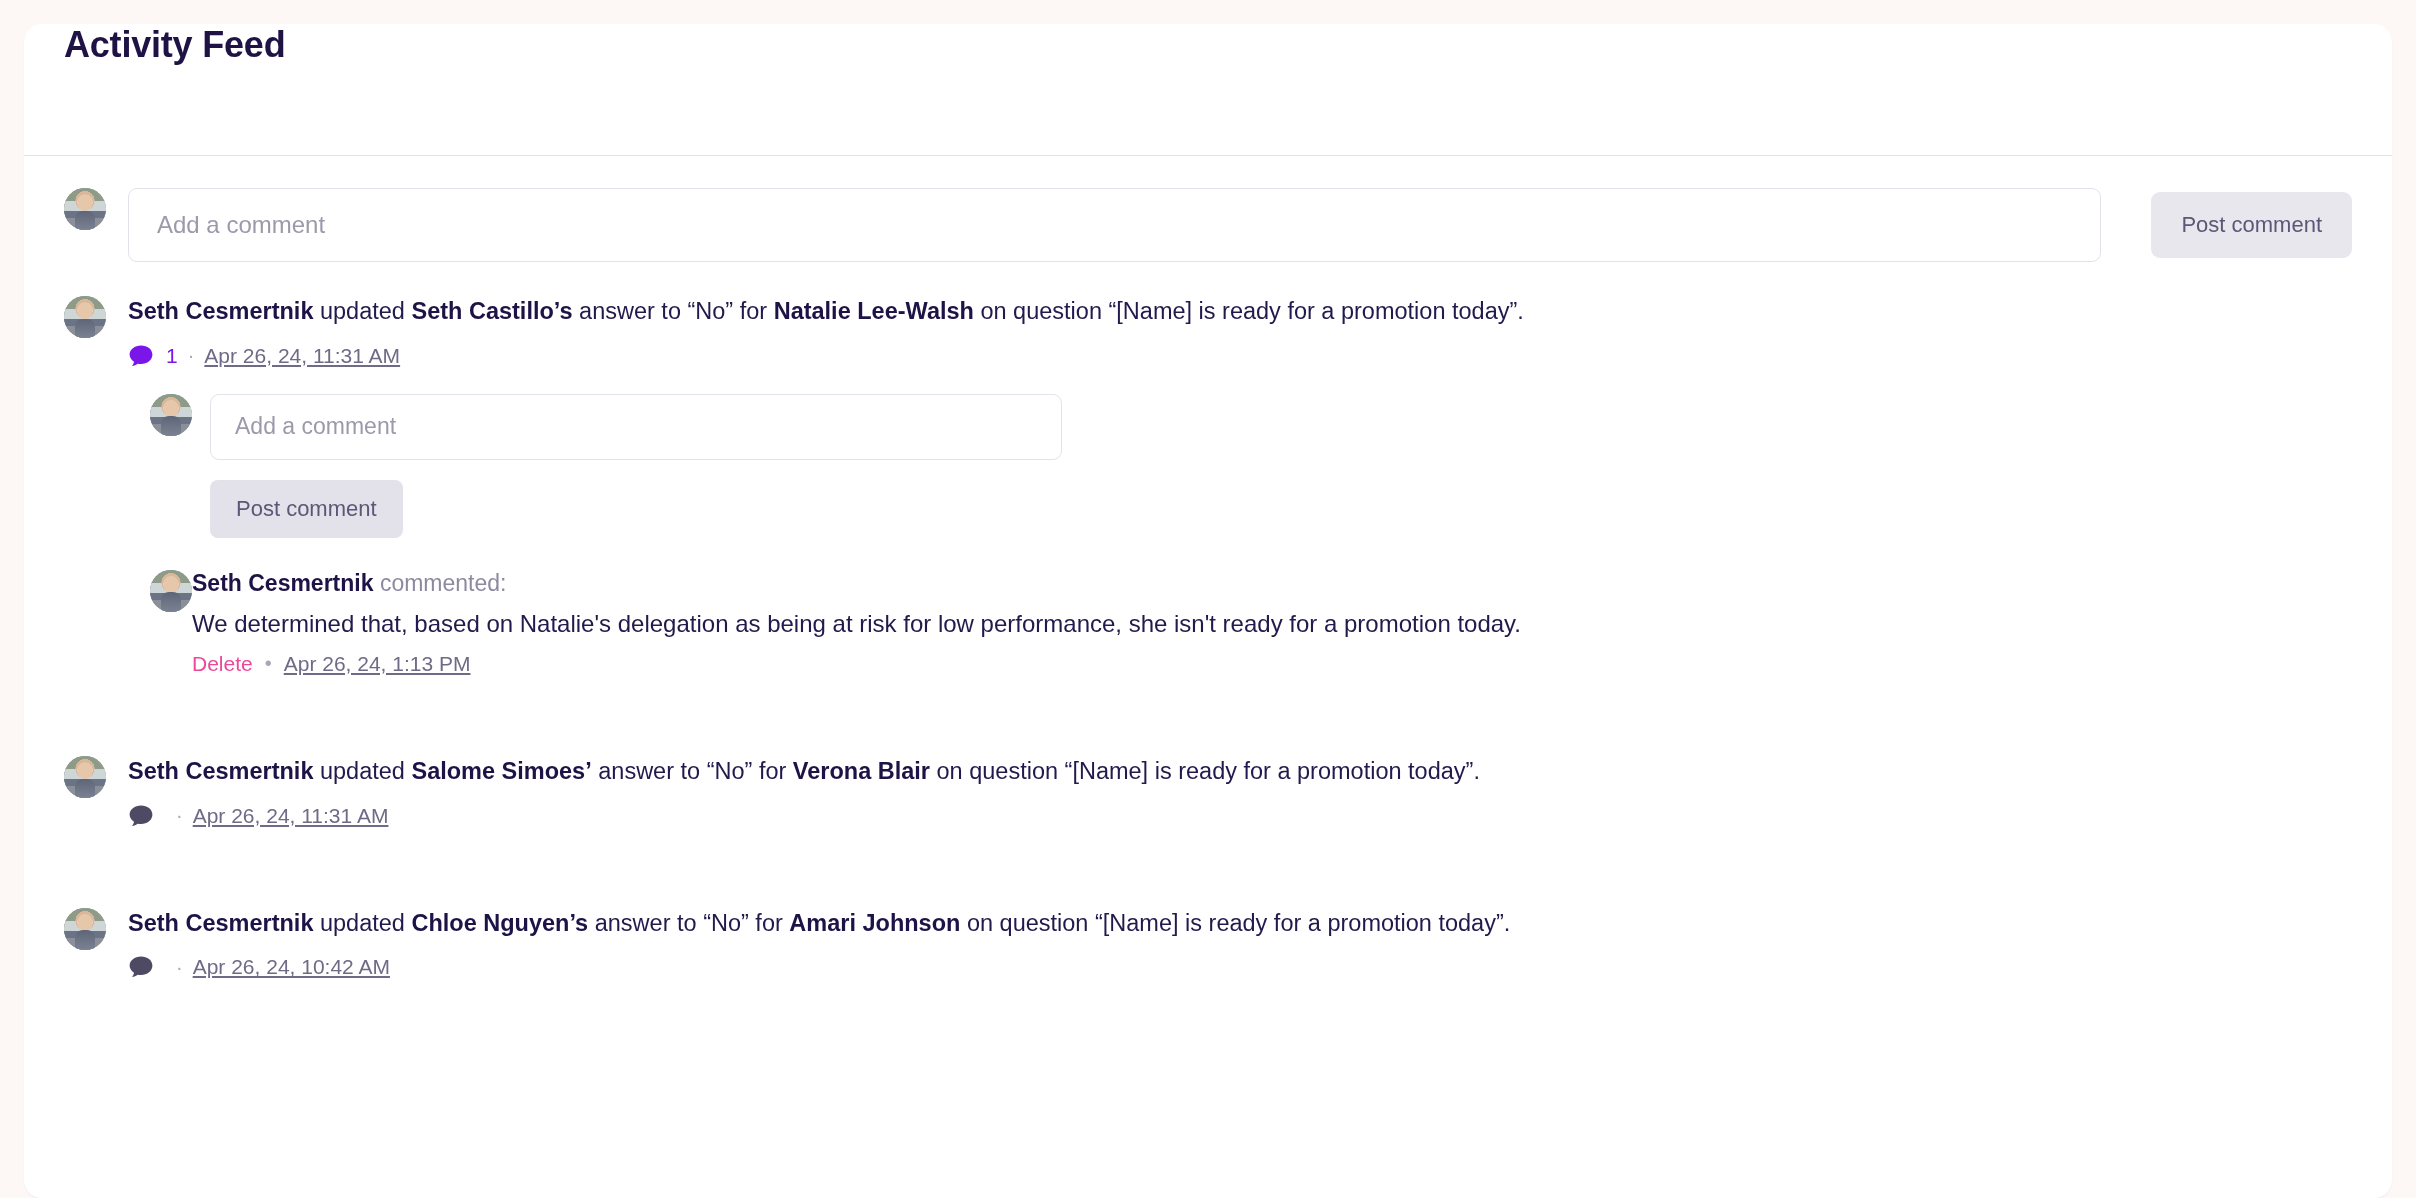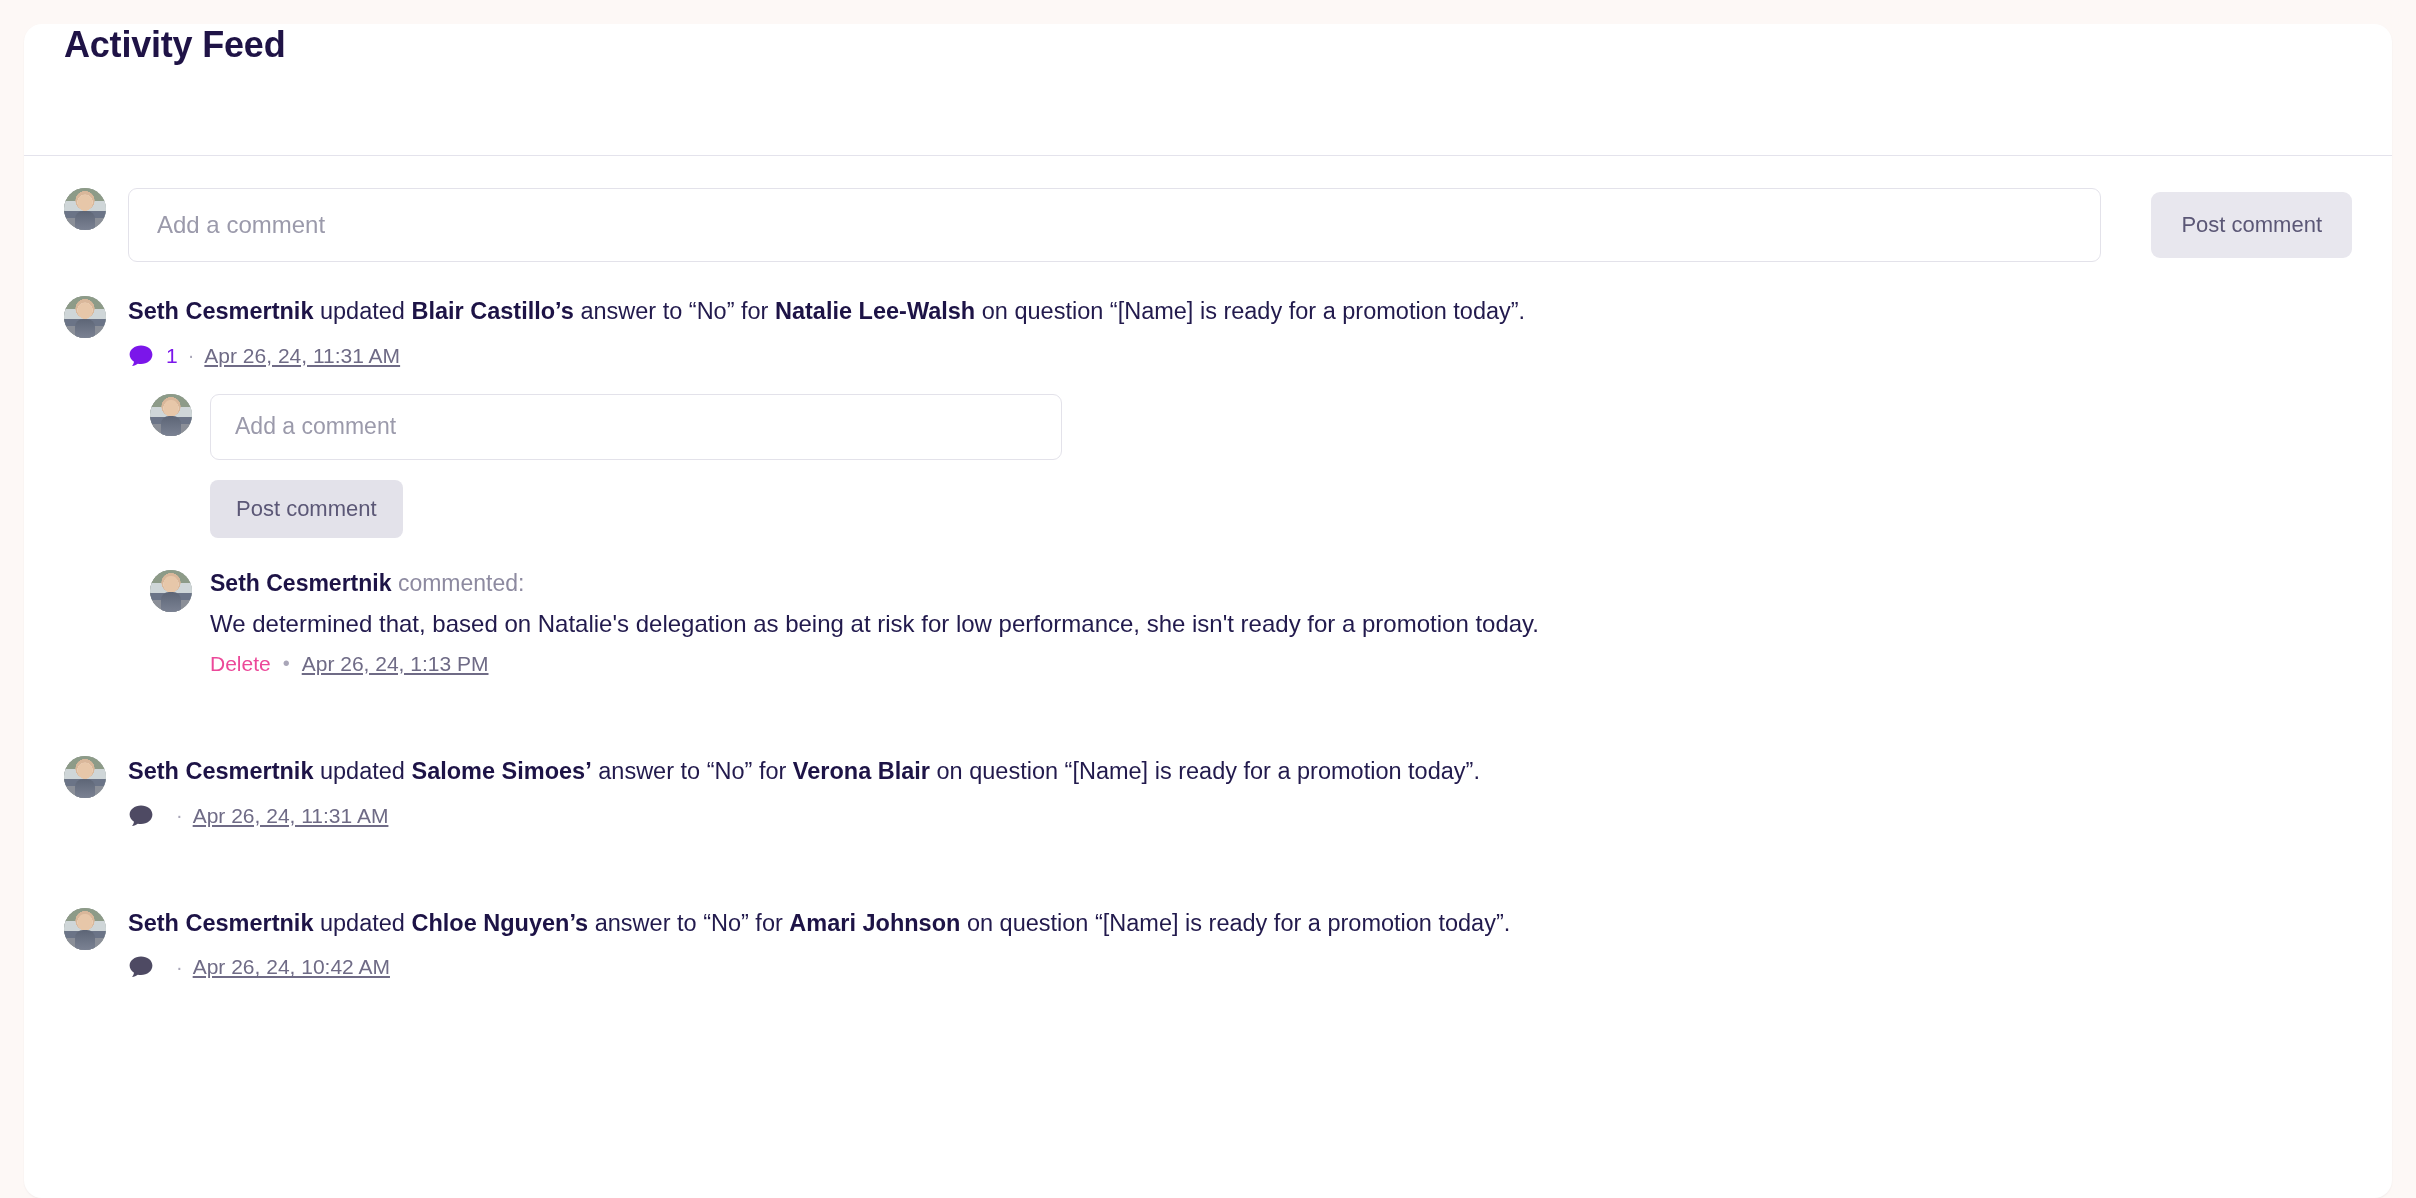--- a/index.html
+++ b/index.html
@@ -184,21 +184,20 @@
     height: 58px;
     padding: 0 26px;
     font-size: 22px;
     font-family: "Liberation Sans", sans-serif;
     cursor: pointer;
   }
 
   .thread-comment {
     display: flex;
     align-items: flex-start;
-    gap: 18px;
     margin-top: 32px;
   }
   .tc-head { font-size: 23px; color: #8d8aa0; }
   .tc-head b { color: #1d1346; font-weight: 700; }
   .tc-body {
     font-size: 24px;
     color: #221a4d;
     margin-top: 11px;
     line-height: 1.3;
   }
@@ -242,21 +241,21 @@
       <div class="activity-list">
 
         <div class="activity">
           <div class="avatar md">
               <span class="ph"></span>
             </div>
           <div class="activity-main">
             <div class="activity-text">
               <b>Seth Cesmertnik</b>
               <span>updated</span>
-              <b>Blair Castillo’s</b>
+              <b>Seth Castillo’s</b>
               <span>answer to “No” for</span>
               <b>Natalie Lee-Walsh</b>
               <span>on question “[Name] is ready for a promotion today”.</span>
             </div>
             <div class="activity-meta">
               <span class="bubble-icon">
                 <svg width="26" height="24" viewBox="0 0 26 24" aria-hidden="true">
                   <path d="M13 1.5C6.7 1.5 1.6 5.6 1.6 10.6c0 2.9 1.7 5.5 4.4 7.2-.2 1.5-.9 3-2 4.1 2.2-.2 4.2-1 5.8-2.2 1 .2 2.1.4 3.2.4 6.3 0 11.4-4.1 11.4-9.5S19.3 1.5 13 1.5z" fill="#7b16ea"></path>
                 </svg>
               </span>

